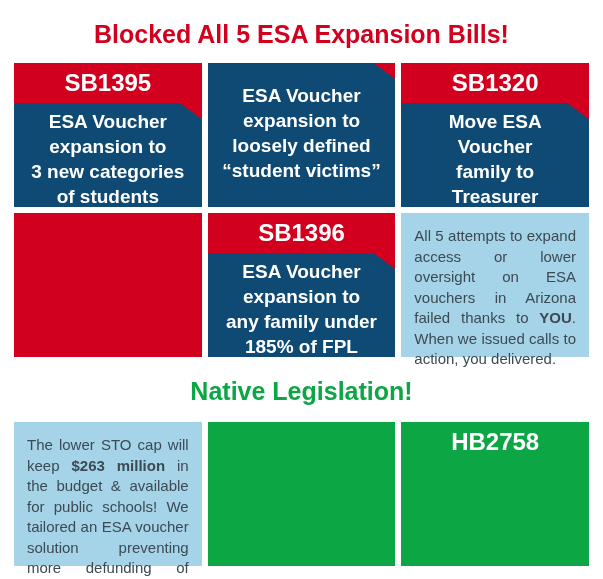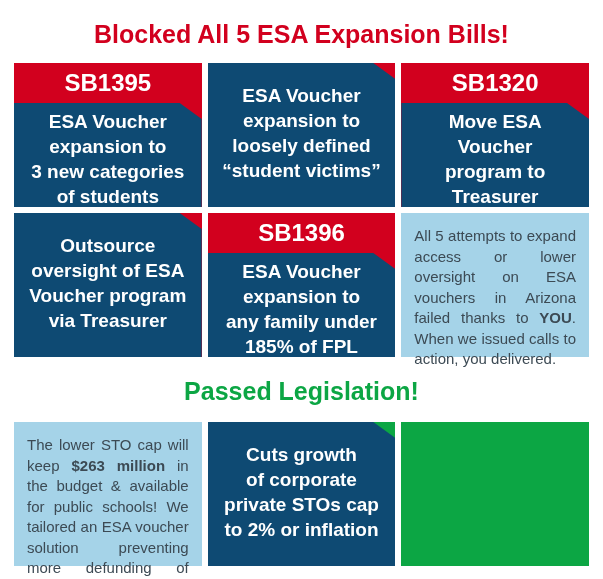--- a/index.html
+++ b/index.html
@@ -94,58 +94,51 @@
       <div class="card-body">ESA Voucher
 expansion to
 loosely defined
 “student victims”</div>
     </div>
 
     <div class="card red">
       <div class="card-header">SB1320</div>
       <div class="card-body">Move ESA
 Voucher
-program to
+family to
 Treasurer</div>
     </div>
 
     <div class="card red">
-      <div class="card-body">Outsource
-oversight of ESA
-Voucher program
-via Treasurer</div>
     </div>
 
     <div class="card red">
       <div class="card-header">SB1396</div>
       <div class="card-body">ESA Voucher
 expansion to
 any family under
 185% of FPL</div>
     </div>
 
     <div class="note">
       <span>All 5 attempts to expand access or lower oversight on ESA vouchers in Arizona failed thanks to </span><strong>YOU</strong><span>. When we issued calls to action, you delivered.</span>
     </div>
 
   </div>
 
-  <div class="section-title passed">Passed Legislation!</div>
+  <div class="section-title passed">Native Legislation!</div>
 
   <div class="grid">
 
     <div class="note">
       <span>The lower STO cap will keep </span><strong>$263 million</strong><span> in the budget &amp; available for public schools! We tailored an ESA voucher solution preventing more defunding of Native reservation schools.</span>
     </div>
 
     <div class="card green">
-      <div class="card-body">Cuts growth
-of corporate
-private STOs cap
-to 2% or inflation</div>
     </div>
 
     <div class="card green">
+      <div class="card-header">HB2758</div>
     </div>
 
   </div>
 
 </div>
 
 </body></html>

